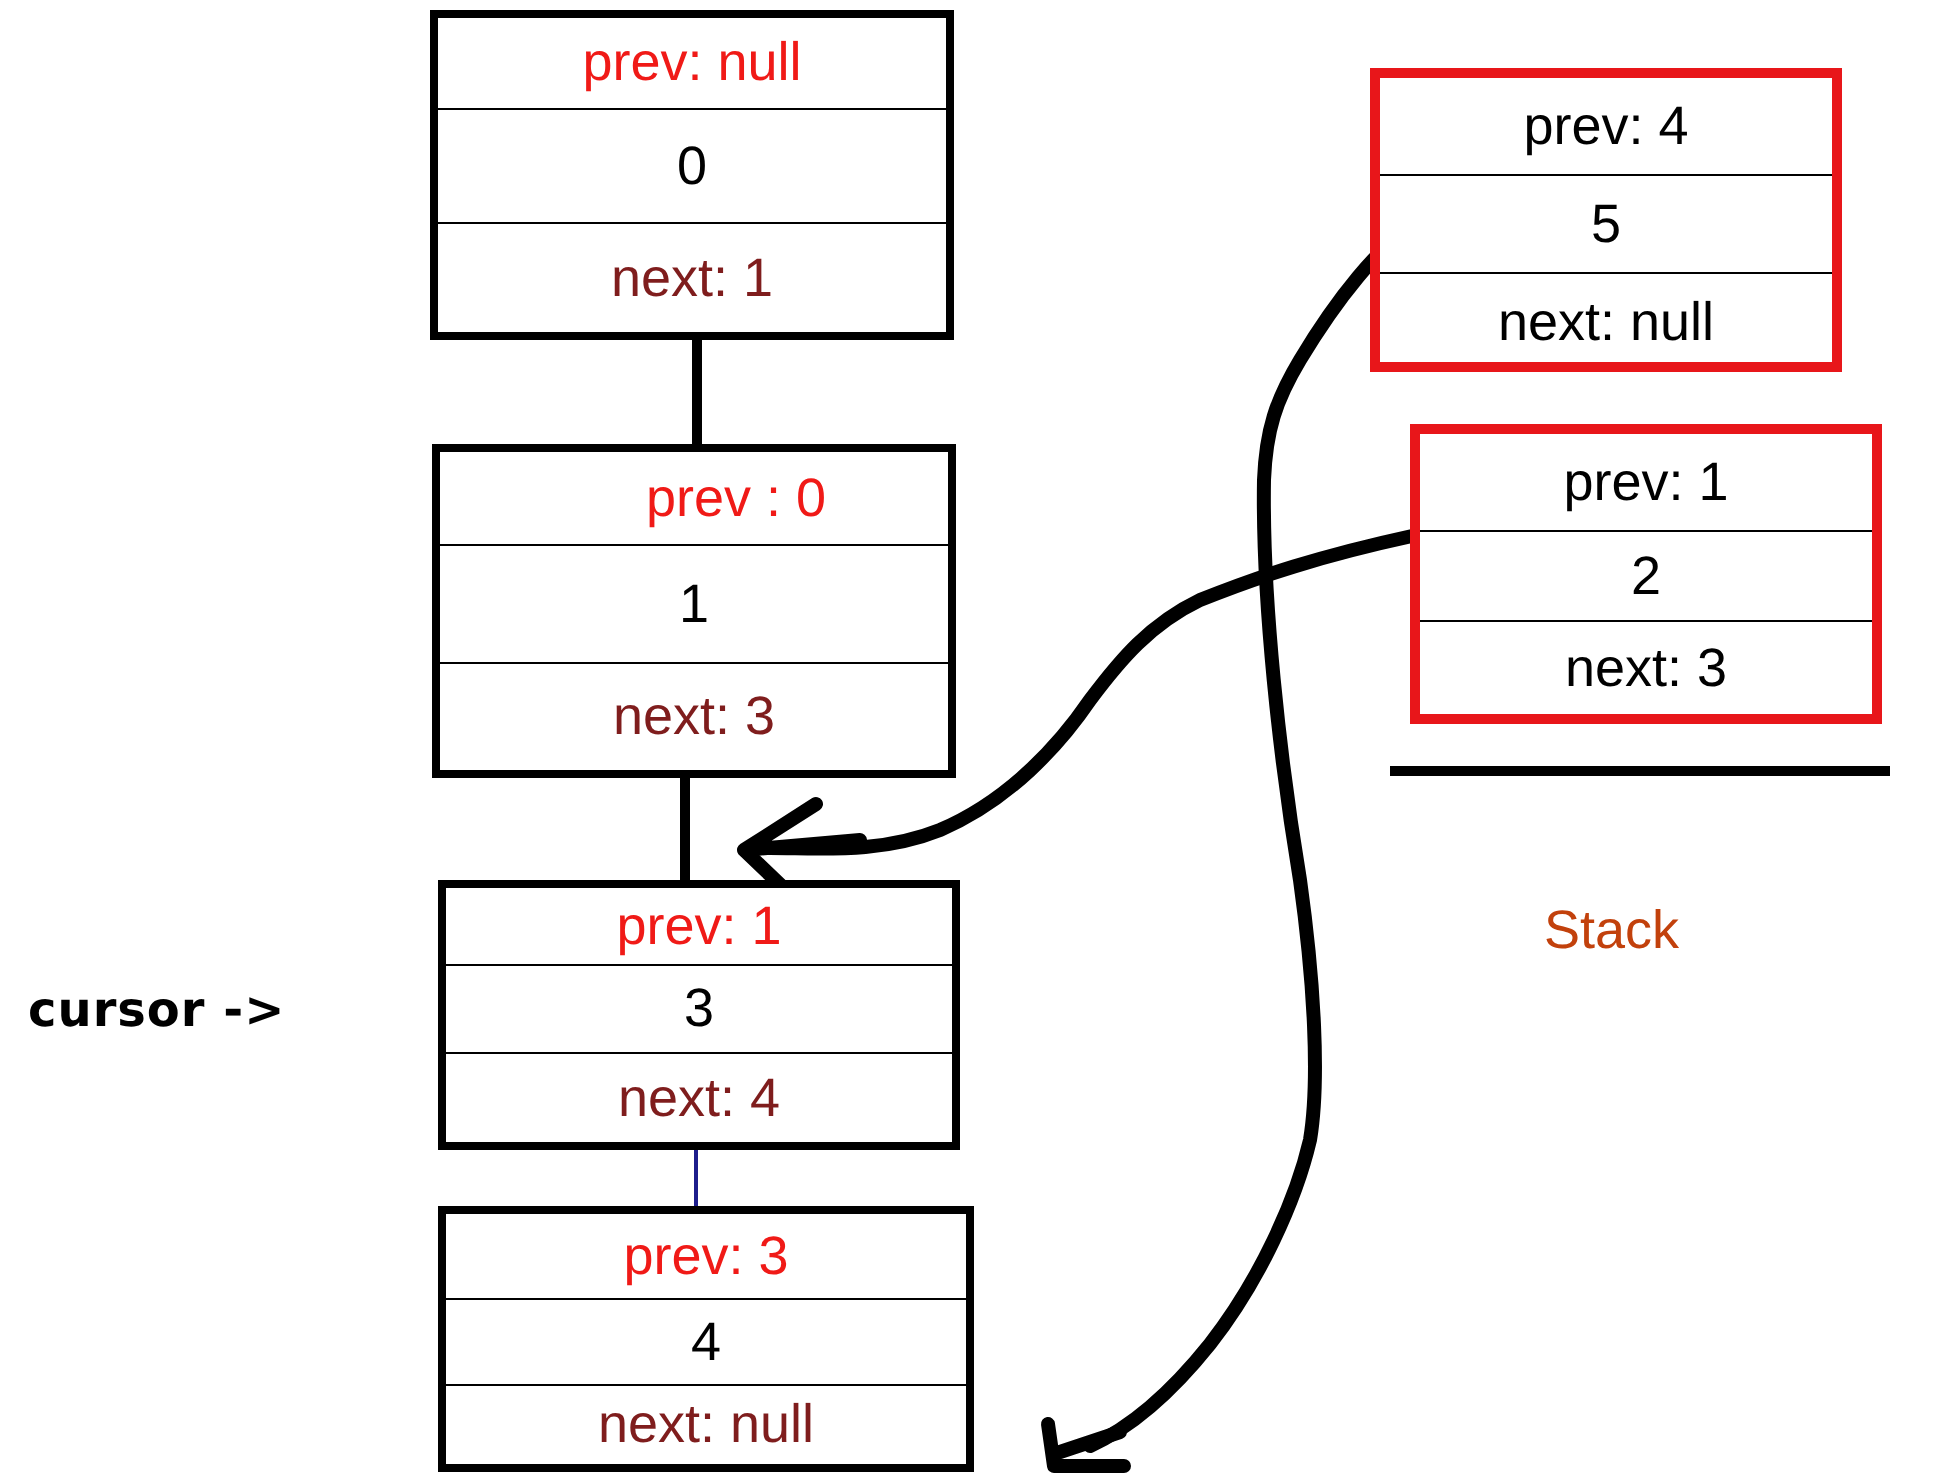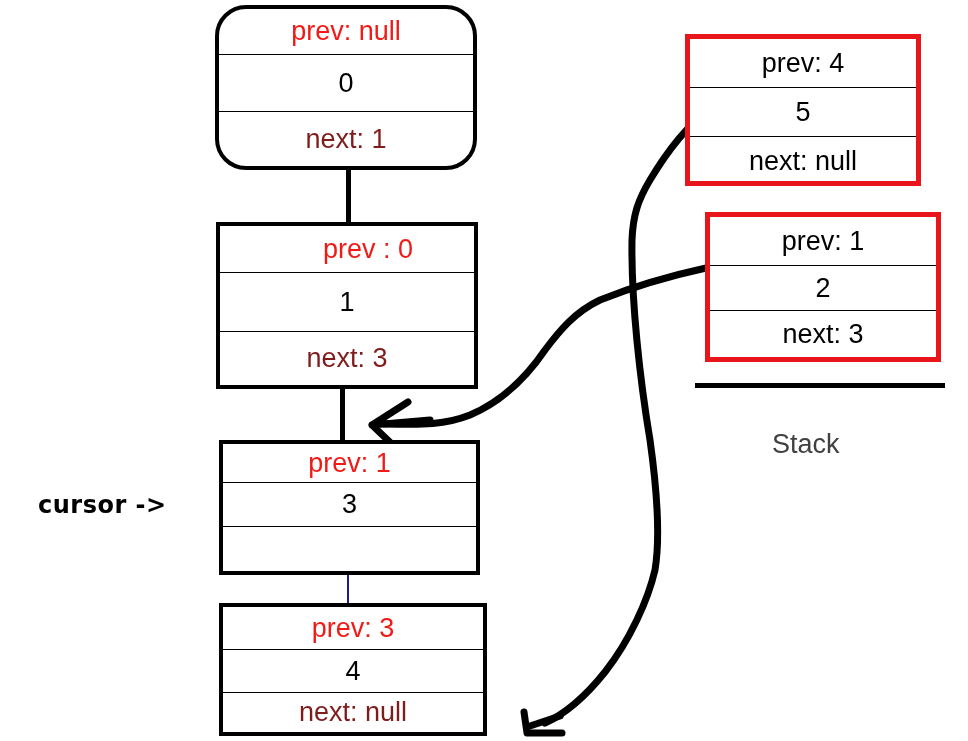--- a/index.html
+++ b/index.html
@@ -54,22 +54,23 @@
   .connector.thin {
     background: #1d1d8c;
   }
   .stack-base {
     position: absolute;
     background: #000000;
   }
   .stack-label {
     position: absolute;
     font-size: 27px;
-    color: #404040;
+    color: #c2410c;
     white-space: nowrap;
+    margin-top: 21px;
   }
   .cursor-label {
     position: absolute;
     font-size: 24px;
     font-weight: bold;
     color: #000000;
     letter-spacing: 0.5px;
     white-space: nowrap;
     font-family: "DejaVu Sans", sans-serif;
   }
@@ -100,35 +101,36 @@
 
     <path d="M 708 112 C 690 122 668 150 650 180 C 638 200 633 215 632 240 C 631 300 640 380 650 440 C 657 490 660 540 655 570 C 648 600 630 640 605 672 C 585 697 565 714 545 723" stroke-width="7"></path>
     <path d="M 524 712 L 527 733 L 562 733 M 524 712 L 527 733" stroke-width="7"></path>
     <path d="M 530 726 L 560 716" stroke-width="7"></path>
   </svg>
 
   <div class="connector" style="left:346px; top:168px; width:5px; height:56px;"></div>
   <div class="connector" style="left:340px; top:388px; width:5px; height:52px;"></div>
   <div class="connector thin" style="left:347px; top:573px; width:2px; height:30px;"></div>
 
-  <div class="node list-node" style="left:215px; top:5px; width:262px; height:165px;border-radius:31px;">
+  <div class="node list-node" style="left:215px; top:5px; width:262px; height:165px;">
     <div class="cell prev" style="height:45px;">prev: null</div>
     <div class="cell mid val" style="height:58px;">0</div>
     <div class="cell next" style="height:54px;">next: 1</div>
   </div>
 
   <div class="node list-node" style="left:216px; top:222px; width:262px; height:167px;">
     <div class="cell prev" style="height:46px;margin-left:42px;">prev : 0</div>
     <div class="cell mid val" style="height:60px;">1</div>
     <div class="cell next" style="height:53px;">next: 3</div>
   </div>
 
   <div class="node list-node" style="left:219px; top:440px; width:261px; height:135px;">
     <div class="cell prev" style="height:38px;">prev: 1</div>
     <div class="cell mid val" style="height:45px;">3</div>
+    <div class="cell next" style="height:44px;">next: 4</div>
   </div>
 
   <div class="node list-node" style="left:219px; top:603px; width:268px; height:133px;">
     <div class="cell prev" style="height:42px;">prev: 3</div>
     <div class="cell mid val" style="height:44px;">4</div>
     <div class="cell next" style="height:39px;">next: null</div>
   </div>
 
   <div class="node stack-node" style="left:685px; top:34px; width:236px; height:152px;">
     <div class="cell prev" style="height:48px;">prev: 4</div>
@@ -139,15 +141,15 @@
   <div class="node stack-node" style="left:705px; top:212px; width:236px; height:150px;">
     <div class="cell prev" style="height:48px;">prev: 1</div>
     <div class="cell mid val" style="height:46px;">2</div>
     <div class="cell next" style="height:46px;">next: 3</div>
   </div>
 
   <div class="stack-base" style="left:695px; top:383px; width:250px; height:5px;"></div>
 
   <div class="stack-label" style="left:772px; top:429px;">Stack</div>
 
-  <div class="cursor-label" style="left:38px; top:491px;">cursor -&gt;</div>
+  <div class="cursor-label" style="left:14px; top:491px;">cursor -&gt;</div>
 
 </div>
 
 </body></html>

